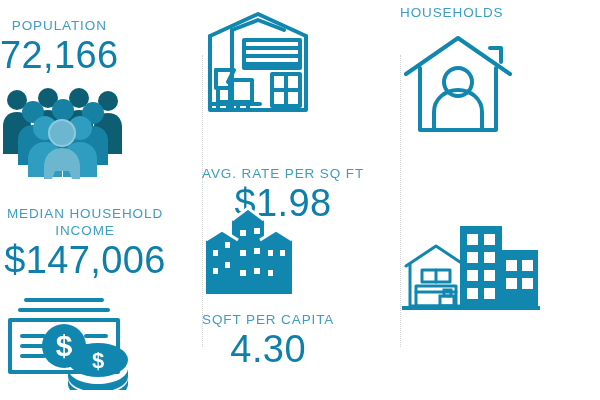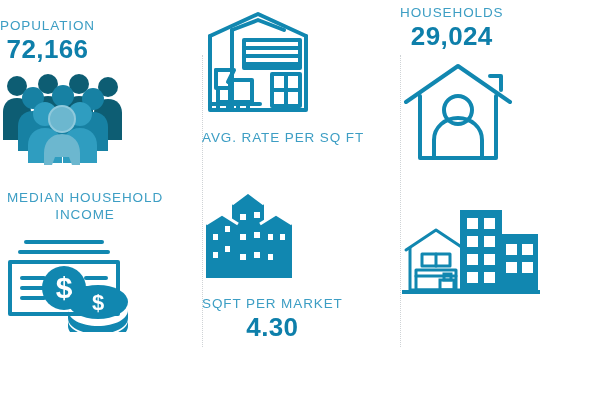--- a/index.html
+++ b/index.html
@@ -36,49 +36,49 @@
     position: absolute;
     display: flex;
     flex-direction: column;
     align-items: flex-start;
     box-sizing: border-box;
   }
   .col-1 { left: 0px;   width: 202px; }
   .col-2 { left: 202px; width: 198px; }
   .col-3 { left: 400px; width: 200px; }
   .row-1 { top: 0px;   height: 200px; }
-  .row-2 { top: 184px; height: 200px; }
+  .row-2 { top: 200px; height: 200px; }
 
   
   .label {
     color: #3d9ec4;
     font-size: 13.5px;
     letter-spacing: 0.9px;
     text-align: center;
     line-height: 1.25;
     white-space: nowrap;
   }
   .label.two-line { white-space: normal; }
   .value {
     color: #0e7faa;
-    font-size: 26px;
-    font-weight: bold;
+    font-size: 38px;
+    font-weight: normal;
     letter-spacing: 0.4px;
     text-align: center;
     line-height: 1.1;
   }
   .stat-text { display: flex; flex-direction: column; align-items: center; }
 
   .icon { display: block; }
 
   
   .c-population   { padding-top: 18px; }
   .c-population .icon { margin-top: 10px; }
 
-  .c-rate         { padding-top: 10px; }
+  .c-rate         { padding-top: 10px; gap: 36px; }
   .c-rate .stat-text { margin-top: 8px; }
 
   .c-households   { padding-top: 5px; }
   .c-households .icon { margin-top: 10px; }
 
   .c-income       { padding-top: 6px; }
   .c-income .icon { margin-top: 12px; }
 
   .c-sqft         { padding-top: 6px; }
   .c-sqft .stat-text { margin-top: 10px; }
@@ -154,42 +154,43 @@
         <line x1="14" y1="60" x2="14" y2="78"></line>
         <line x1="10" y1="94" x2="58" y2="94"></line>
         <line x1="16" y1="94" x2="16" y2="99"></line>
         <line x1="26" y1="94" x2="26" y2="99"></line>
         <line x1="36" y1="94" x2="36" y2="99"></line>
         <line x1="46" y1="94" x2="46" y2="99"></line>
       </svg>
     </span>
     <div class="stat-text">
       <div class="label">AVG. RATE PER SQ FT</div>
+      <div class="value">$1.98</div>
     </div>
   </div>
 
   <div class="cell col-3 row-1 c-households">
     <div class="stat-text">
       <div class="label">HOUSEHOLDS</div>
-      <div class="value">29,024</div>
     </div>
     <span class="icon">
       <svg width="116" height="104" viewBox="0 0 116 104" xmlns="http://www.w3.org/2000/svg" fill="none" stroke="#1187b0" stroke-width="4" stroke-linejoin="round" stroke-linecap="round">
         <polyline points="6,42 58,6 110,42"></polyline>
         <polyline points="20,36 20,98 96,98 96,36"></polyline>
         <polyline points="90,16 101,16 101,30"></polyline>
         <circle cx="58" cy="50" r="14"></circle>
         <path d="M34 98V80c0-13 11-22 24-22s24 9 24 22v18z"></path>
       </svg>
     </span>
   </div>
 
   <div class="cell col-1 row-2 c-income">
     <div class="stat-text">
       <div class="label two-line" style="max-width:170px">MEDIAN HOUSEHOLD INCOME</div>
+      <div class="value">$147,006</div>
     </div>
     <span class="icon">
       <svg width="130" height="96" viewBox="0 0 130 96" xmlns="http://www.w3.org/2000/svg">
         <g fill="none" stroke="#1187b0" stroke-width="4" stroke-linecap="round">
           <line x1="26" y1="6" x2="102" y2="6"></line>
           <line x1="20" y1="16" x2="108" y2="16"></line>
           <rect x="10" y="26" width="108" height="52" stroke-linejoin="round"></rect>
           <line x1="22" y1="42" x2="44" y2="42"></line>
           <line x1="22" y1="52" x2="44" y2="52"></line>
           <line x1="22" y1="62" x2="44" y2="62"></line>
@@ -233,21 +234,21 @@
           <rect x="52" y="22" width="6" height="6"></rect>
           <rect x="52" y="42" width="6" height="6"></rect>
           <rect x="52" y="62" width="6" height="6"></rect>
           <rect x="66" y="44" width="5" height="6"></rect>
           <rect x="66" y="64" width="5" height="6"></rect>
           <rect x="78" y="44" width="5" height="6"></rect>
         </g>
       </svg>
     </span>
     <div class="stat-text">
-      <div class="label">SQFT PER MARKET</div>
+      <div class="label">SQFT PER CAPITA</div>
       <div class="value">4.30</div>
     </div>
   </div>
 
   <div class="cell col-3 row-2 c-stores">
     <span class="icon">
       <svg width="142" height="94" viewBox="0 0 142 94" xmlns="http://www.w3.org/2000/svg">
         <g fill="none" stroke="#1187b0" stroke-width="3" stroke-linejoin="round" stroke-linecap="round">
           <polyline points="6,46 36,26 66,46"></polyline>
           <polyline points="10,44 10,86 62,86 62,44"></polyline>

